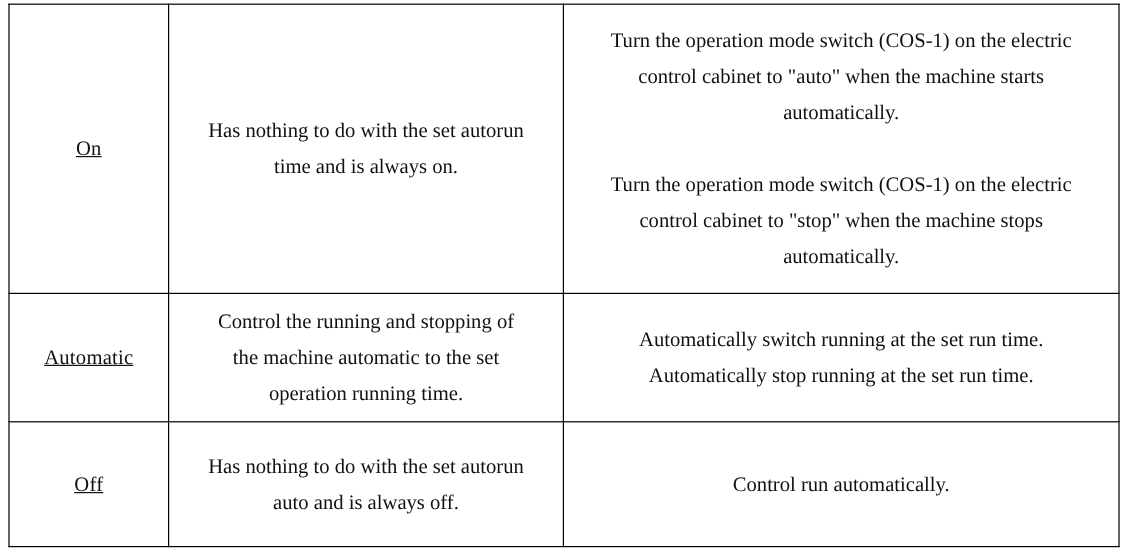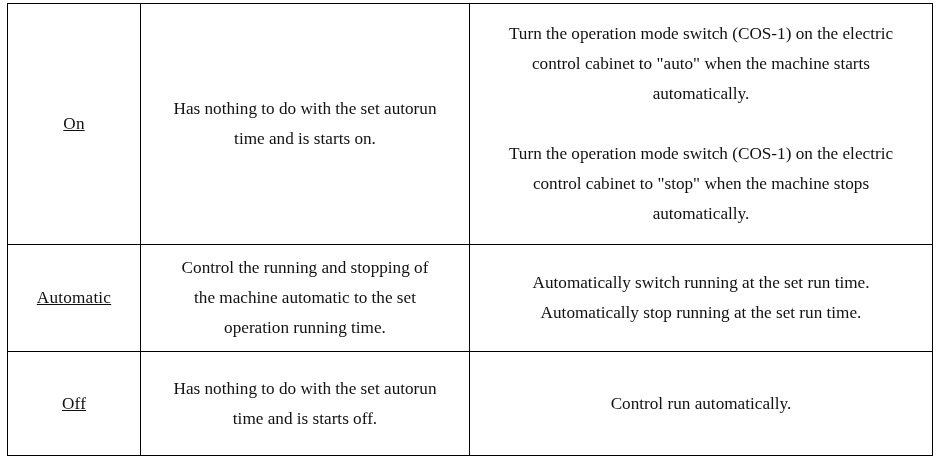--- a/index.html
+++ b/index.html
@@ -77,21 +77,21 @@
       <col class="c-mode">
       <col class="c-desc">
       <col class="c-action">
     </colgroup>
     <tbody>
 
       <tr class="r-on">
         <td class="cell-mode">On</td>
         <td class="cell-desc">
           <span class="stack-line">Has nothing to do with the set autorun</span>
-          <span class="stack-line">time and is starts on.</span>
+          <span class="stack-line">time and is always on.</span>
         </td>
         <td class="cell-action">
           <div class="para">
             <span class="line">Turn the operation mode switch (COS-1) on the electric</span>
             <span class="line">control cabinet to "auto" when the machine starts</span>
             <span class="line">automatically.</span>
           </div>
           <div class="para">
             <span class="line">Turn the operation mode switch (COS-1) on the electric</span>
             <span class="line">control cabinet to "stop" when the machine stops</span>
@@ -112,21 +112,21 @@
             <span class="line">Automatically switch running at the set run time.</span>
             <span class="line">Automatically stop running at the set run time.</span>
           </div>
         </td>
       </tr>
 
       <tr class="r-off">
         <td class="cell-mode">Off</td>
         <td class="cell-desc">
           <span class="stack-line">Has nothing to do with the set autorun</span>
-          <span class="stack-line">time and is starts off.</span>
+          <span class="stack-line">auto and is always off.</span>
         </td>
         <td class="cell-action">
           <div class="para">
             <span class="line">Control run automatically.</span>
           </div>
         </td>
       </tr>
 
     </tbody>
   </table>

